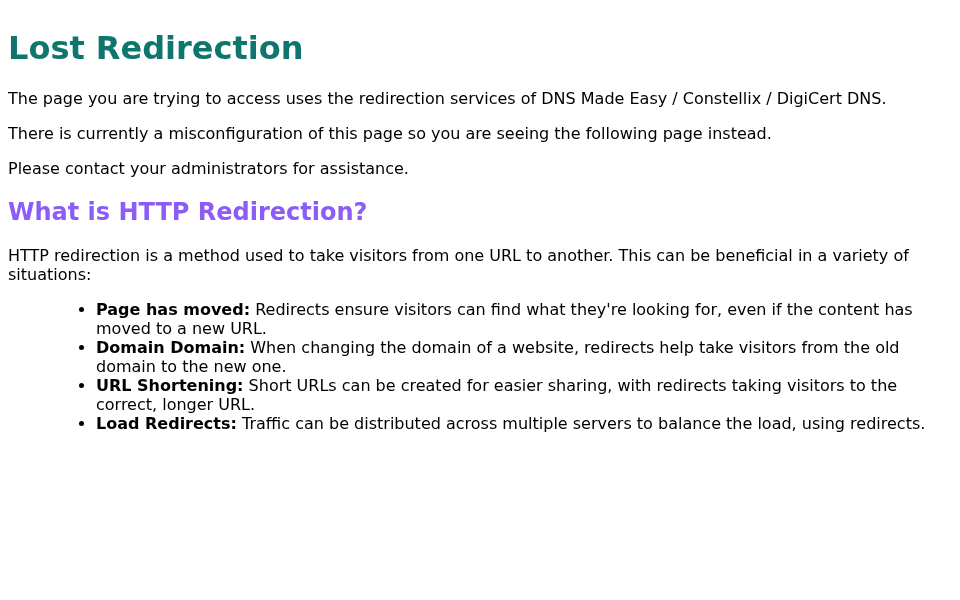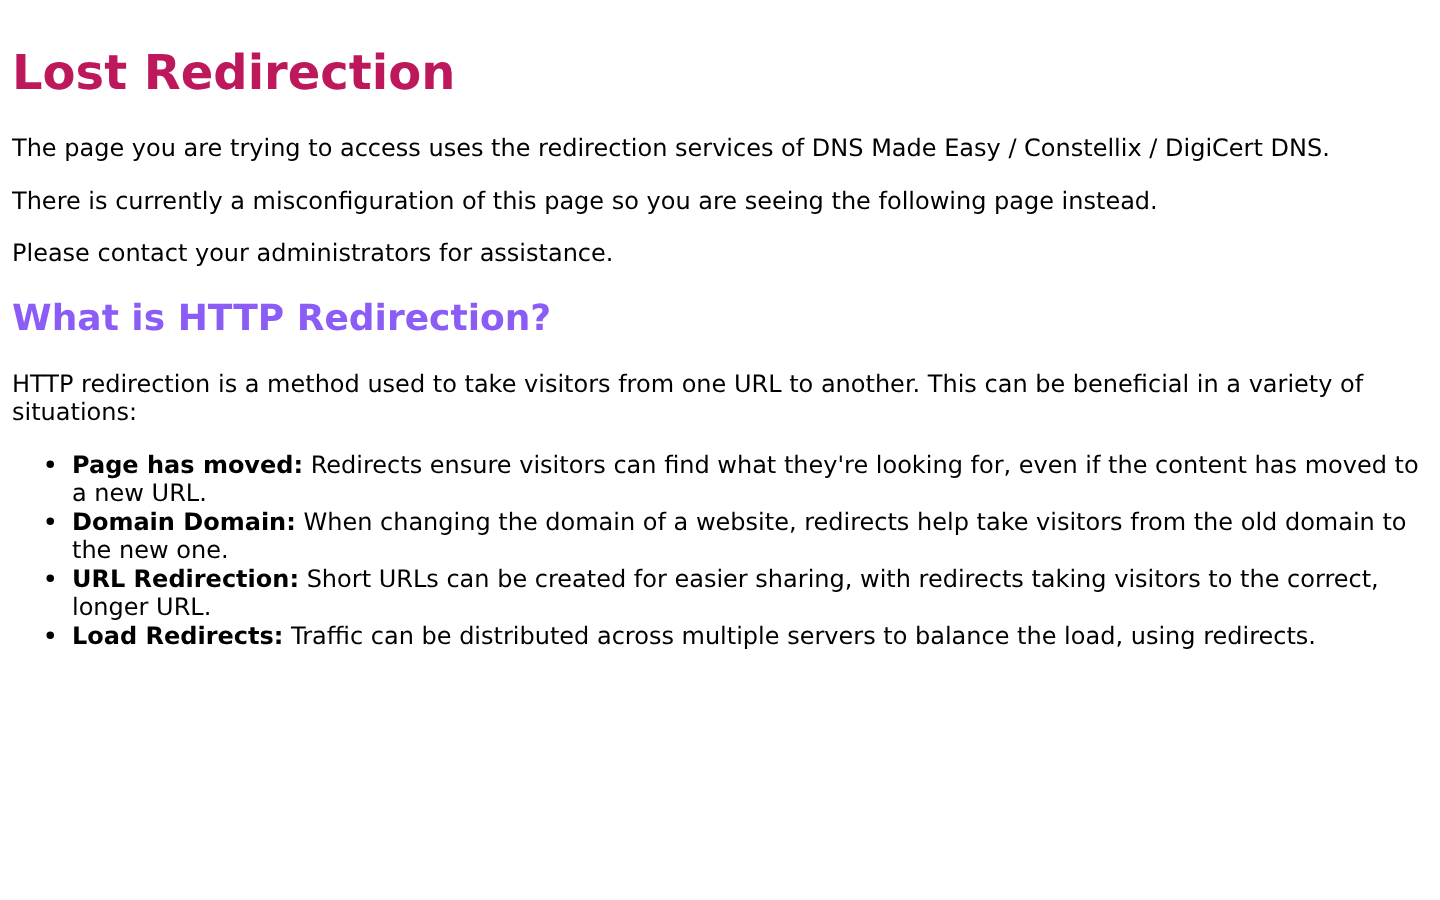--- a/index.html
+++ b/index.html
@@ -9,39 +9,40 @@
     margin: 8px;
     width: 944px;
     font-family: "DejaVu Sans", "Liberation Sans", sans-serif;
     font-size: 16px;
     color: #000000;
   }
   h1 {
     font-size: 32px;
     font-weight: bold;
     margin: 0.67em 0;
-    color: #be185d;
+    color: #0f766e;
   }
   h2 {
     font-size: 24px;
     font-weight: bold;
     margin: 0.83em 0;
     color: #8b5cf6;
   }
   p {
     margin: 1em 0;
     line-height: normal;
   }
   ul {
     margin: 1em 0;
     padding-left: 40px;
     list-style-type: disc;
   }
   li {
     line-height: normal;
+    margin-left: 48px;
   }
   li strong {
     font-weight: bold;
   }
 </style>
 </head>
 <body>
 
 <h1><span>Lost Redirection</span></h1>
 
@@ -49,15 +50,15 @@
 <p>There is currently a misconfiguration of this page so you are seeing the following page instead.</p>
 <p>Please contact your administrators for assistance.</p>
 
 <h2>What is HTTP Redirection?</h2>
 
 <p>HTTP redirection is a method used to take visitors from one URL to another. This can be beneficial in a variety of situations:</p>
 
 <ul>
   <li><strong>Page has moved:</strong> <span>Redirects ensure visitors can find what they're looking for, even if the content has moved to a new URL.</span></li>
   <li><strong>Domain Domain:</strong> <span>When changing the domain of a website, redirects help take visitors from the old domain to the new one.</span></li>
-  <li><strong>URL Redirection:</strong> <span>Short URLs can be created for easier sharing, with redirects taking visitors to the correct, longer URL.</span></li>
+  <li><strong>URL Shortening:</strong> <span>Short URLs can be created for easier sharing, with redirects taking visitors to the correct, longer URL.</span></li>
   <li><strong>Load Redirects:</strong> <span>Traffic can be distributed across multiple servers to balance the load, using redirects.</span></li>
 </ul>
 
 </body></html>

